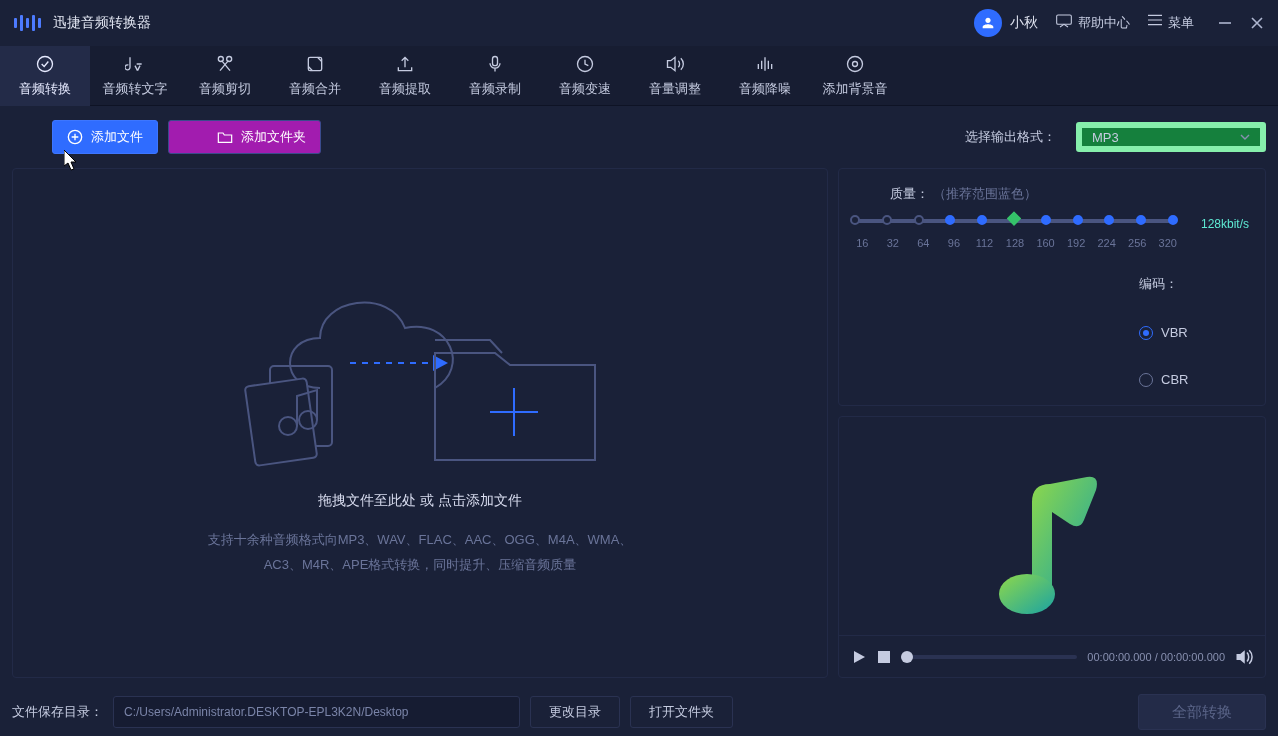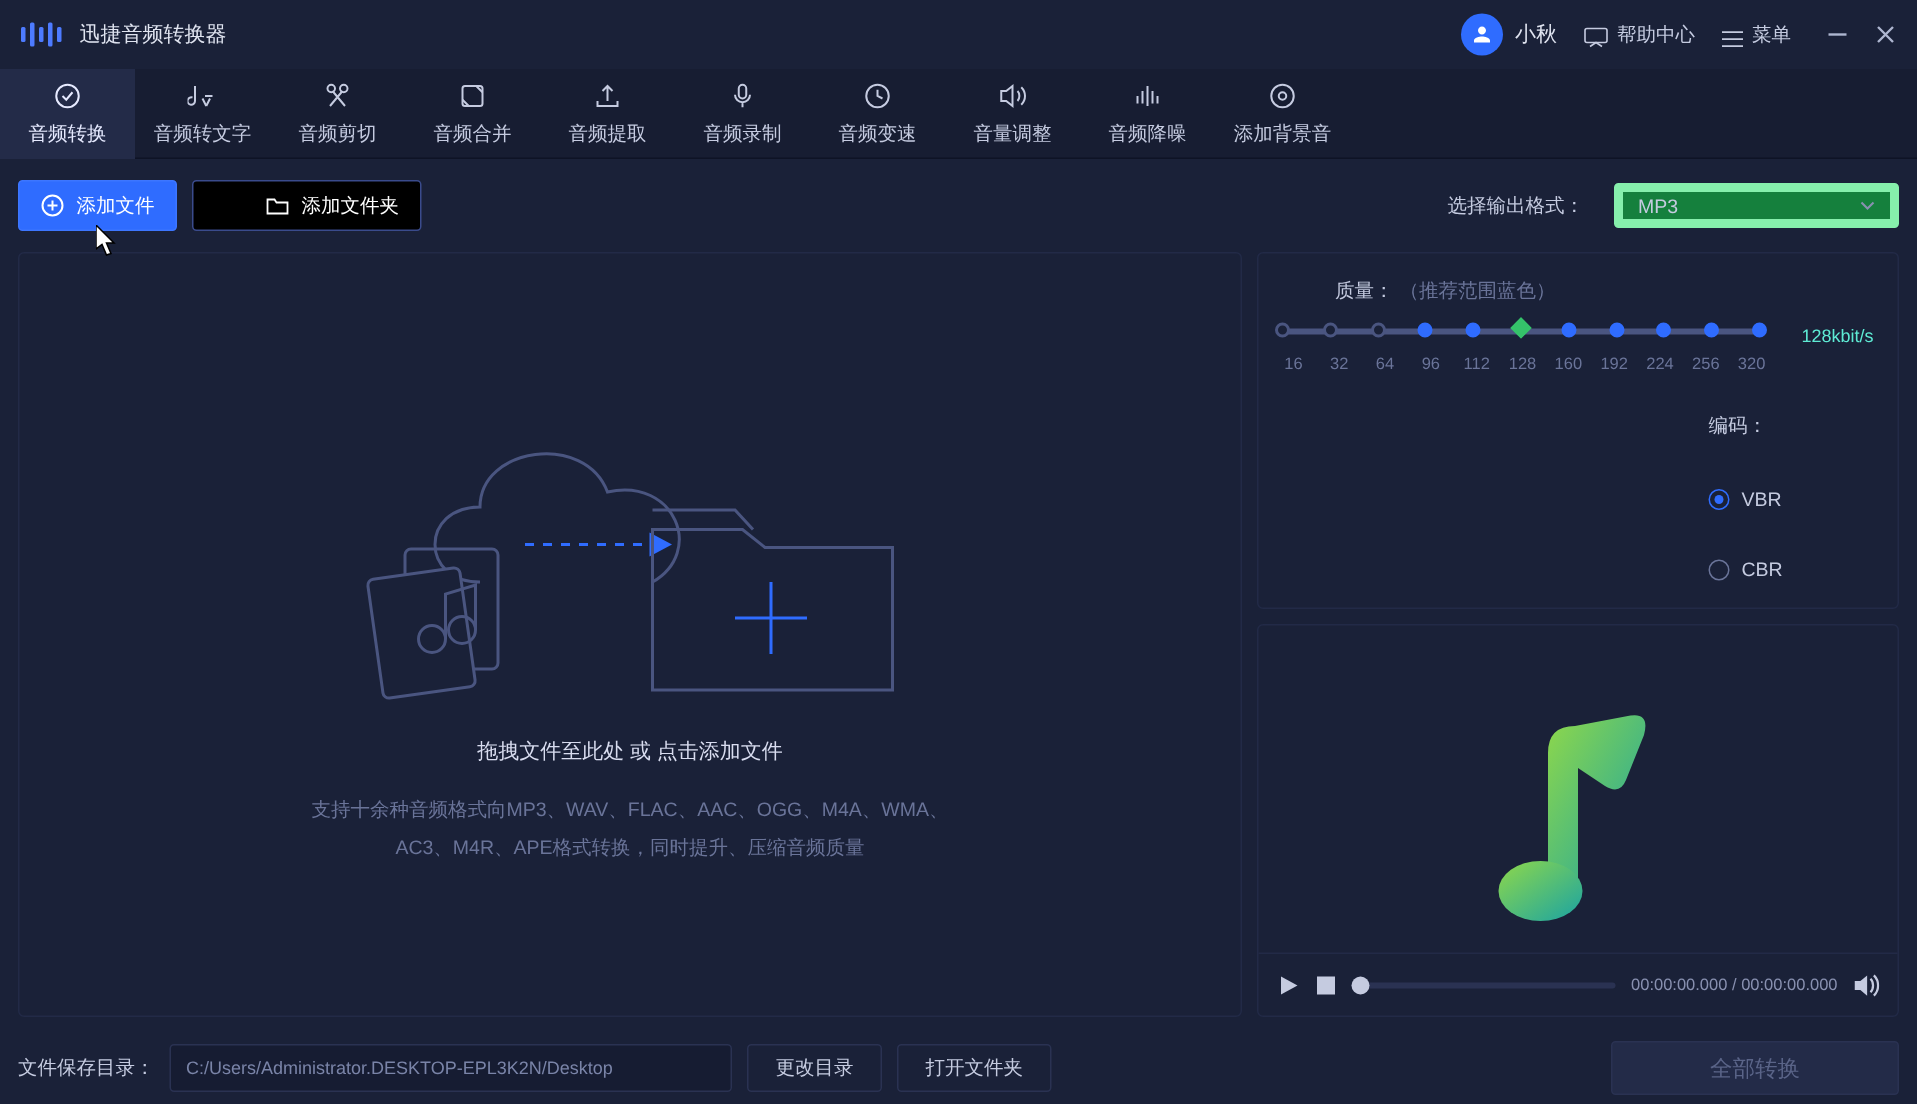--- a/index.html
+++ b/index.html
@@ -27,46 +27,46 @@
 .app-logo .bars span:nth-child(5){height:10px}
 .app-title { font-size:14px; color:#e0e4f0; margin-left:6px;}
 .title-spacer { flex:1; }
 .user-chip { display:flex; align-items:center; gap:8px; margin-right:18px;}
 .avatar {
   width:28px;height:28px;border-radius:50%;
   background:#2f6cff; display:flex; align-items:center; justify-content:center;
 }
 .avatar svg{fill:#fff;}
 .user-name{font-size:14px;color:#e0e4f0;}
-.title-btn{display:flex;align-items:flex-end;gap:6px;font-size:13px;color:#c5cbe0;margin-right:18px;cursor:pointer;}
+.title-btn{display:flex;align-items:flex-start;gap:6px;font-size:13px;color:#c5cbe0;margin-right:18px;cursor:pointer;}
 .win-btns{display:flex;align-items:center;gap:18px;margin-left:6px;}
 .win-btns span{cursor:pointer;color:#aeb6d0;display:flex;}
 
 .nav {
   height:60px; display:flex; align-items:center;
   background:#171d32;
   border-bottom:1px solid #0e1325;
 }
 .nav-item{
   width:90px;height:60px;display:flex;flex-direction:column;align-items:center;justify-content:center;
   gap:6px;font-size:13px;color:#c5cbe0;cursor:pointer;
 }
 .nav-item.active{background:#232b48;color:#e6eaff;}
 .nav-icon{height:20px;display:flex;align-items:center;justify-content:center;color:#c5cbe0;}
 .nav-item.active .nav-icon{color:#e6eaff;}
 
 .actionbar{
-  height:62px;display:flex;align-items:center;padding:0 12px;gap:10px;
+  height:62px;display:flex;align-items:center;padding:0 12px;gap:10px;margin-left:40px;
 }
 .btn{
   height:34px;display:flex;align-items:center;gap:8px;padding:0 14px;
   background:#2f6cff;color:#fff;border-radius:3px;border:1px solid #3d76ff;
   font-size:13px;cursor:pointer;
 }
-.btn.outline{background:#000000;border:1px solid #3a4b8c;padding-left:48px;}
+.btn.outline{background:#a21caf;border:1px solid #3a4b8c;padding-left:48px;}
 .actionbar .spacer{flex:1;}
 .format-label{font-size:13px;margin-right:10px;color:#c5cbe0;}
 .select{
   width:190px;height:30px;border:6px solid #86efac;border-radius:3px;
   display:flex;align-items:center;justify-content:space-between;
   padding:0 10px;font-size:13px;color:#c5cbe0;cursor:pointer;
   background:#15803d;
 }
 
 .main{display:flex;height:510px;gap:10px;padding:0 12px;}
@@ -113,21 +113,21 @@
 .prog-thumb{position:absolute;left:0;top:-4px;width:12px;height:12px;border-radius:50%;background:#c5cbe0;}
 .time{font-size:11px;color:#8890b0;}
 
 .footer{height:48px;display:flex;align-items:center;padding:0 12px;gap:10px;margin-top:10px;}
 .foot-label{font-size:13px;color:#c5cbe0;}
 .path-input{
   flex:1;height:32px;border:1px solid #2a3252;border-radius:3px;background:#161c32;
   padding:0 10px;font-size:12px;color:#7a84a8;display:flex;align-items:center;
 }
 .foot-btn{height:32px;padding:0 18px;border:1px solid #2a3252;border-radius:3px;display:flex;align-items:center;font-size:13px;cursor:pointer;color:#c5cbe0;}
-.convert-btn{height:36px;width:192px;background:#232b48;border:1px solid #2a3252;color:#5a6488;border-radius:3px;display:flex;align-items:center;justify-content:center;font-size:15px;cursor:pointer;}
+.convert-btn{height:36px;width:128px;background:#232b48;border:1px solid #2a3252;color:#5a6488;border-radius:3px;display:flex;align-items:center;justify-content:center;font-size:15px;cursor:pointer;}
 </style>
 </head>
 <body>
 
 <div class="titlebar">
   <div class="app-logo">
     <div class="bars">
         <span></span>
         <span></span>
         <span></span>

